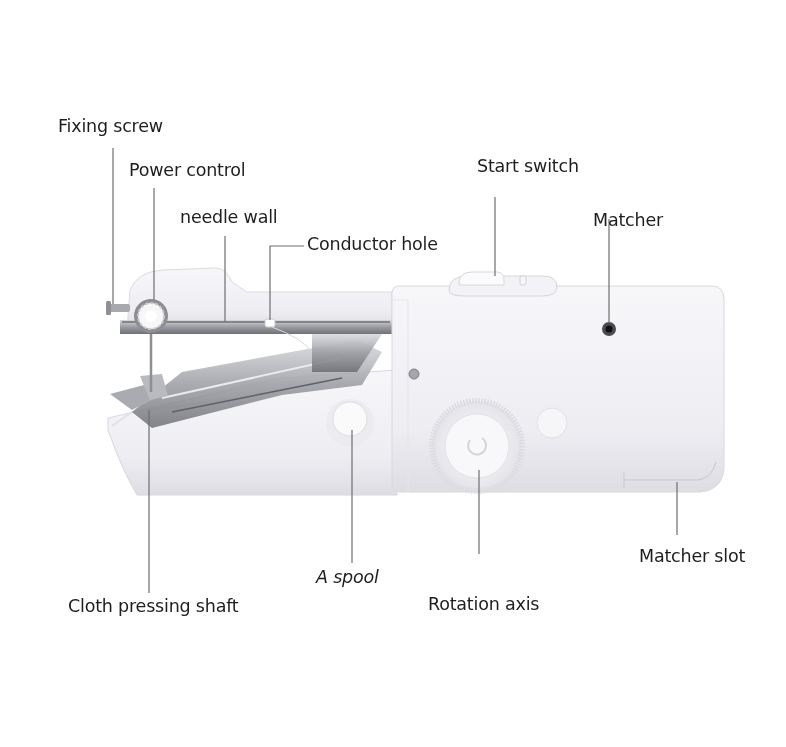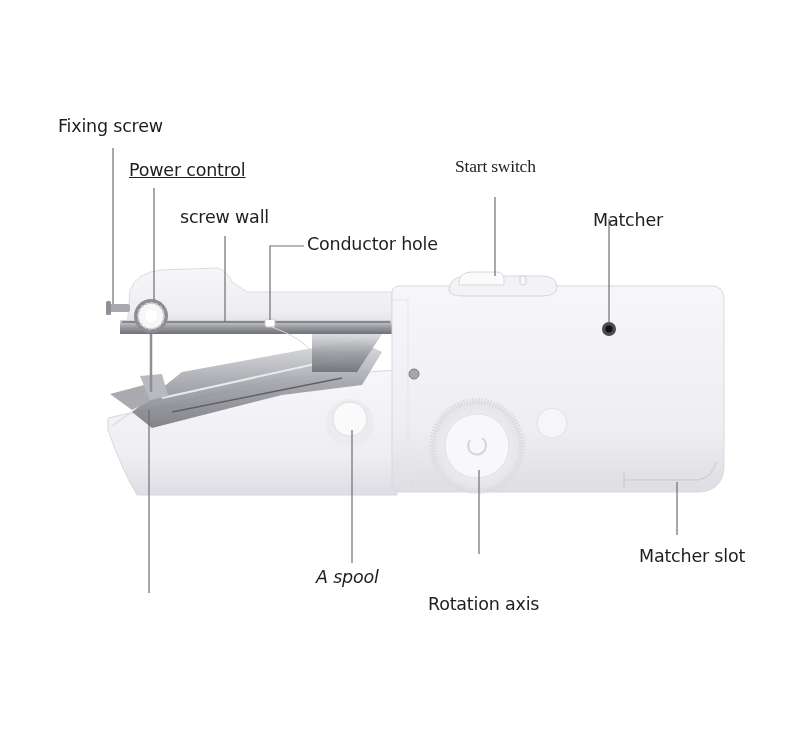--- a/index.html
+++ b/index.html
@@ -113,22 +113,23 @@
       <line x1="483" y1="197" x2="483" y2="276"></line>
       <line x1="597" y1="219" x2="597" y2="323"></line>
       <line x1="340" y1="430" x2="340" y2="563"></line>
       <line x1="467" y1="470" x2="467" y2="554"></line>
       <line x1="665" y1="482" x2="665" y2="535"></line>
       <line x1="137" y1="410" x2="137" y2="593"></line>
     </g>
   </svg>
 
   <div class="label" style="left:46px; top:118px;">Fixing screw</div>
-  <div class="label" style="left:117px; top:162px;text-decoration:underline;">Power control</div>
-  <div class="label" style="left:168px; top:209px;">screw wall</div>
+  <div class="label" style="left:117px; top:162px;">Power control</div>
+  <div class="label" style="left:168px; top:209px;">needle wall</div>
   <div class="label" style="left:295px; top:236px;">Conductor hole</div>
-  <div class="label" style="left:443px; top:158px;font-family:Liberation Serif, serif;">Start switch</div>
+  <div class="label" style="left:465px; top:158px;">Start switch</div>
   <div class="label" style="left:581px; top:212px;">Matcher</div>
   <div class="label" style="left:304px; top:569px;font-style:italic;">A spool</div>
   <div class="label" style="left:416px; top:596px;">Rotation axis</div>
   <div class="label" style="left:627px; top:548px;">Matcher slot</div>
+  <div class="label" style="left:56px; top:598px;">Cloth pressing shaft</div>
 
 </div>
 
 </body></html>

